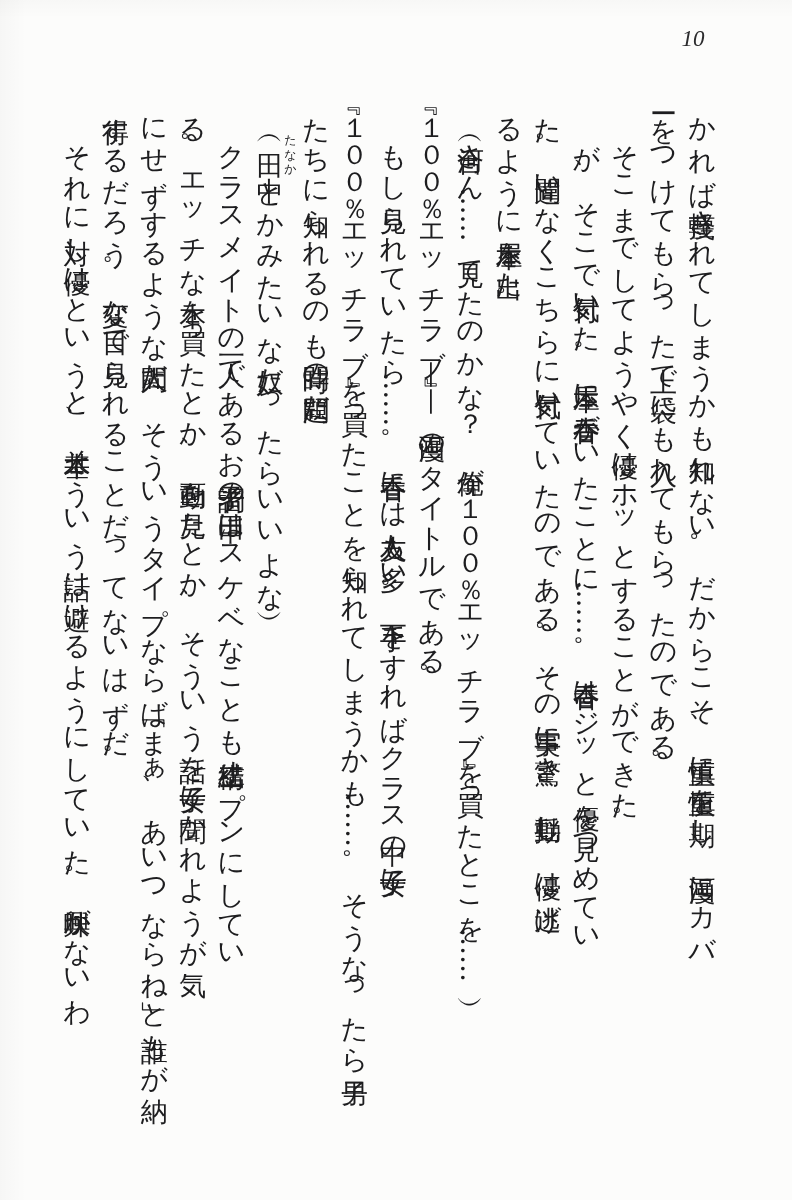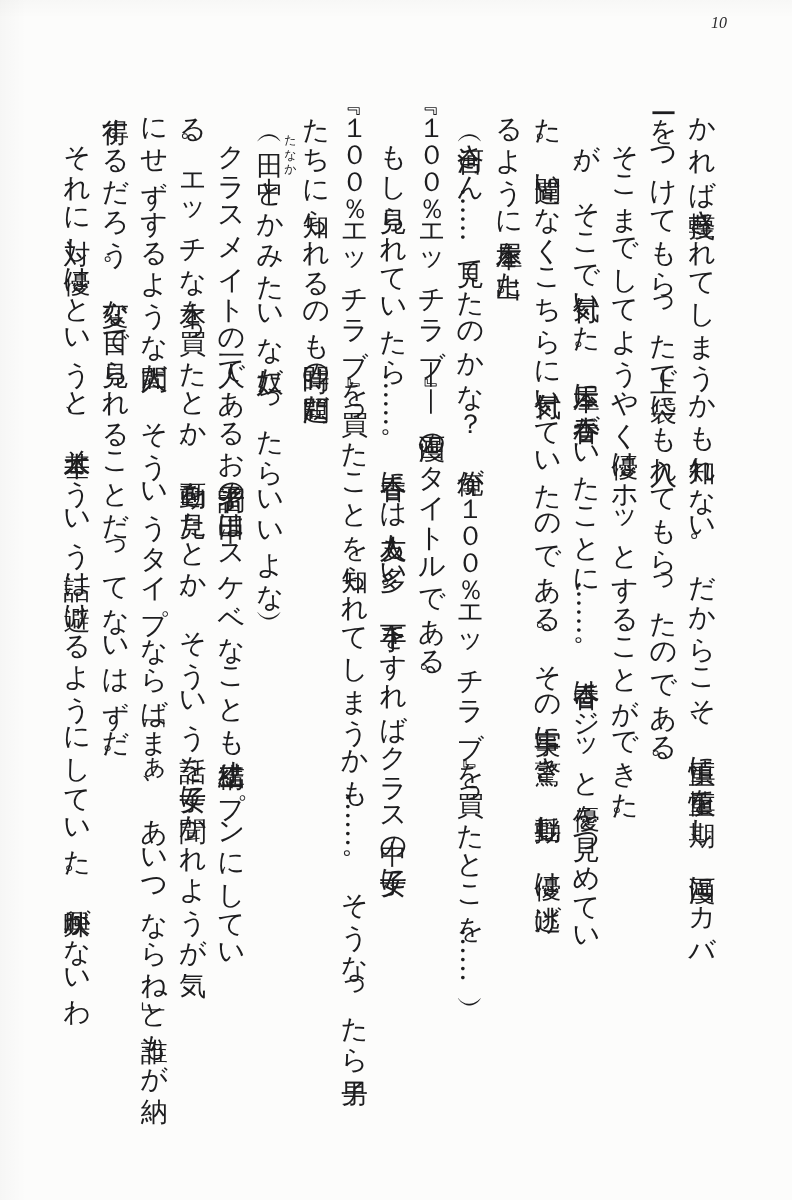--- a/index.html
+++ b/index.html
@@ -19,29 +19,28 @@
     width: 792px;
     height: 1200px;
     overflow: hidden;
     background:
       linear-gradient(90deg, rgba(0,0,0,0.025) 0, rgba(0,0,0,0) 26px),
       linear-gradient(180deg, rgba(0,0,0,0.02) 0, rgba(0,0,0,0) 18px),
       var(--background);
   }
   .page-number {
     position: absolute;
-    top: 14px;
+    top: 26px;
     left: 676px;
     width: 34px;
     text-align: center;
-    font-size: 16px;
+    font-size: 23px;
     font-style: italic;
     color: var(--page_number);
     font-family: "Liberation Serif", "DejaVu Serif", serif;
-    margin-left: 26px;
   }
   .text-block {
     position: absolute;
     top: 99px;
     right: 71px;
     height: 1050px;
     writing-mode: vertical-rl;
     text-orientation: mixed;
     font-size: 27px;
     line-height: 38.6px;

